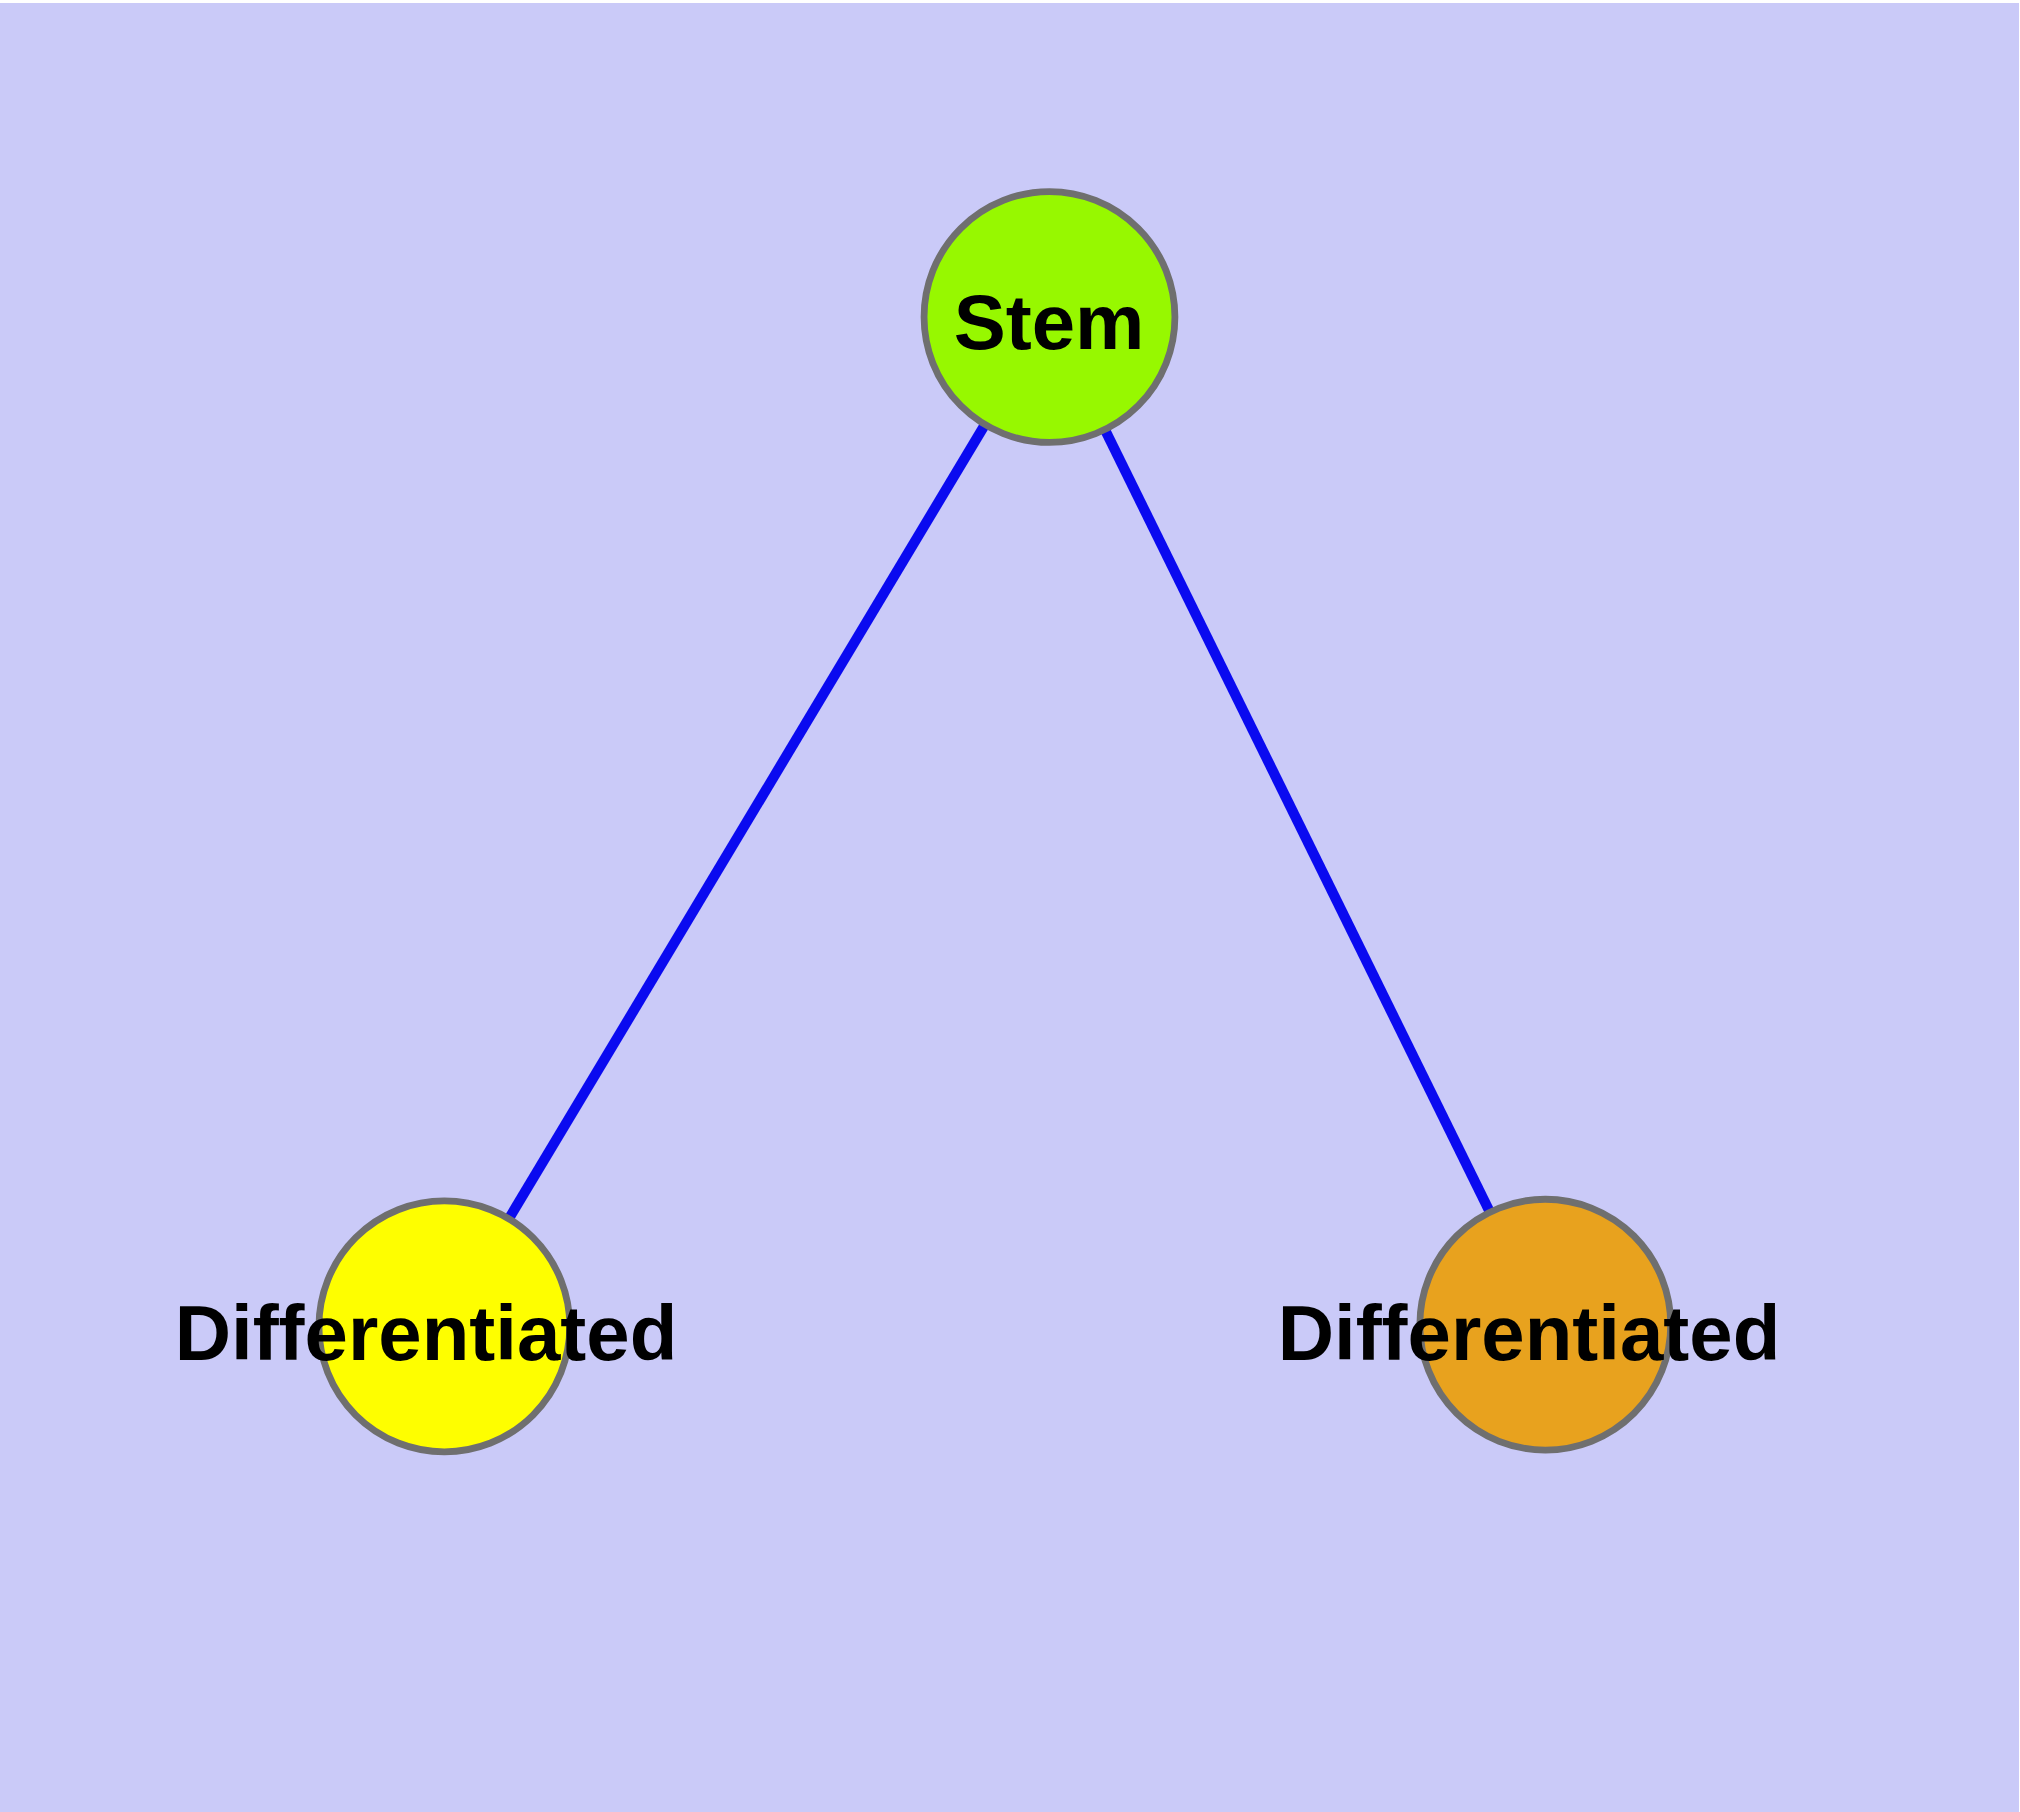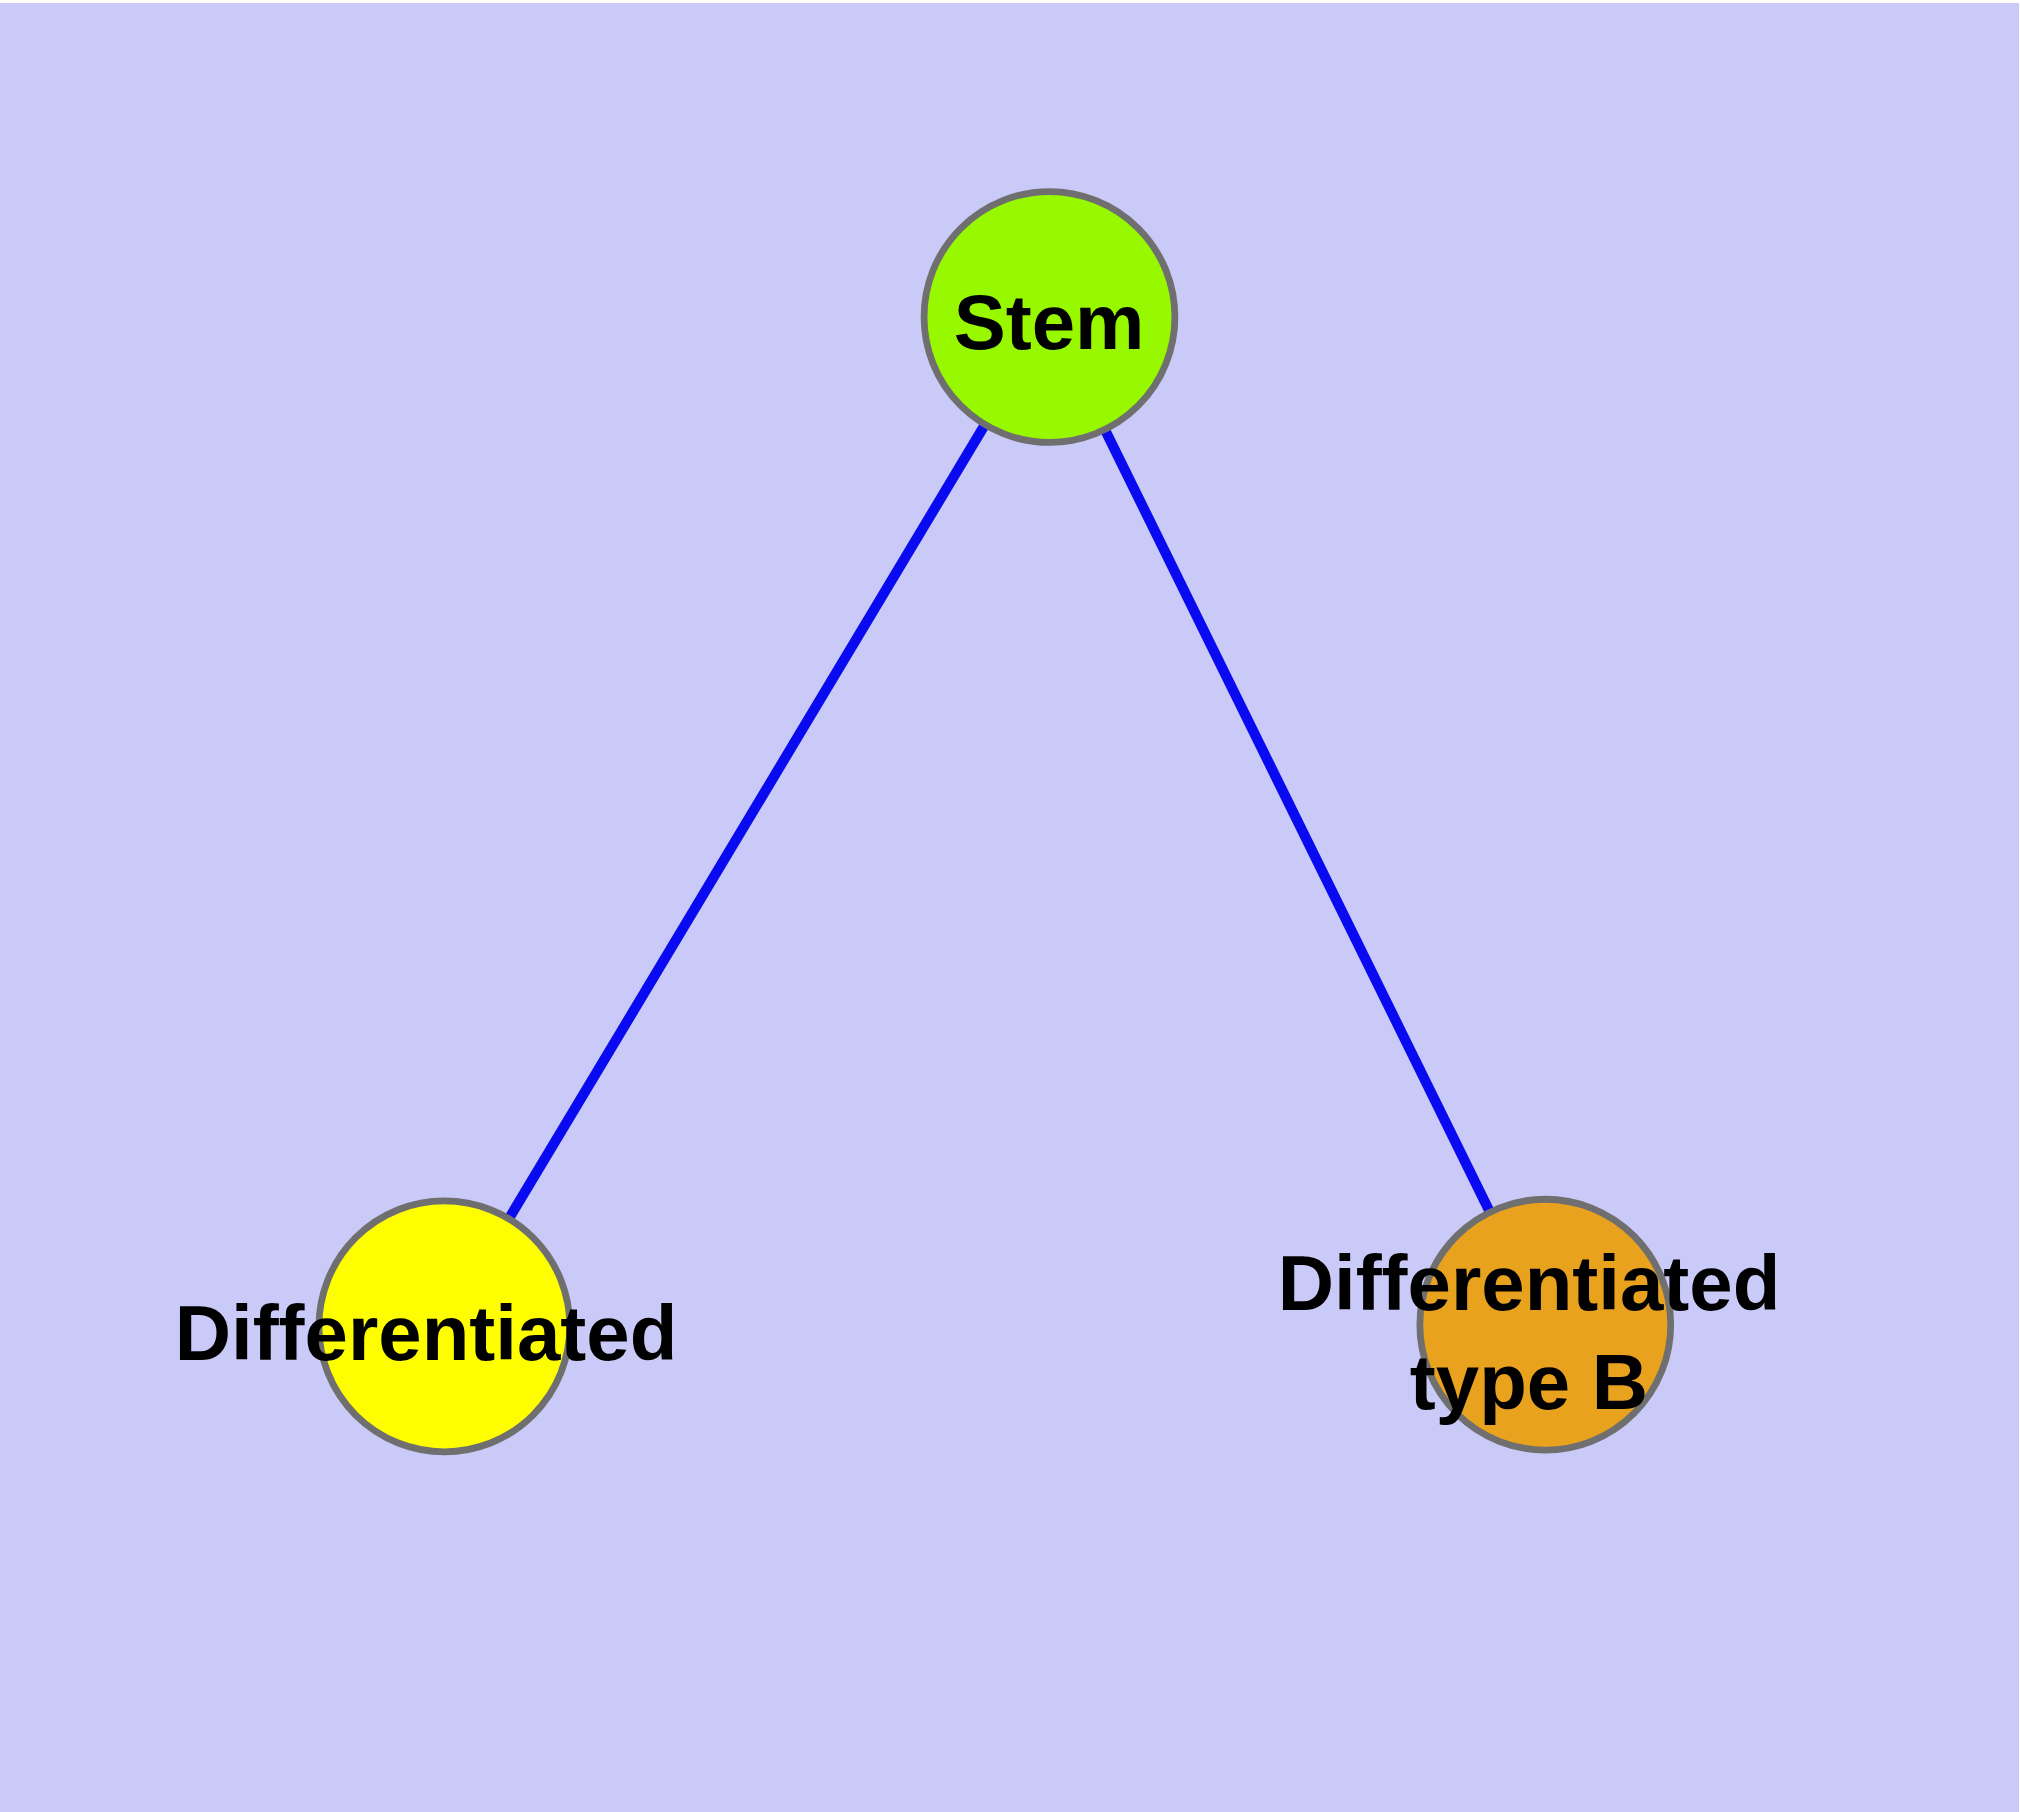--- a/index.html
+++ b/index.html
@@ -75,20 +75,19 @@
   <div class="node-label" style="left: 1049px; top: 322px;">
     <div>Stem</div>
   </div>
 
   <div class="node-label" style="left: 426px; top: 1333px;">
     <div>Differentiated</div>
   </div>
 
   <div class="node-label" style="left: 1529px; top: 1333px;">
     <div>Differentiated</div>
-    <div>type B</div>
   </div>
 
   <div class="top-strip"></div>
   <div class="right-strip"></div>
 
 </div>
 
 
 </body></html>

